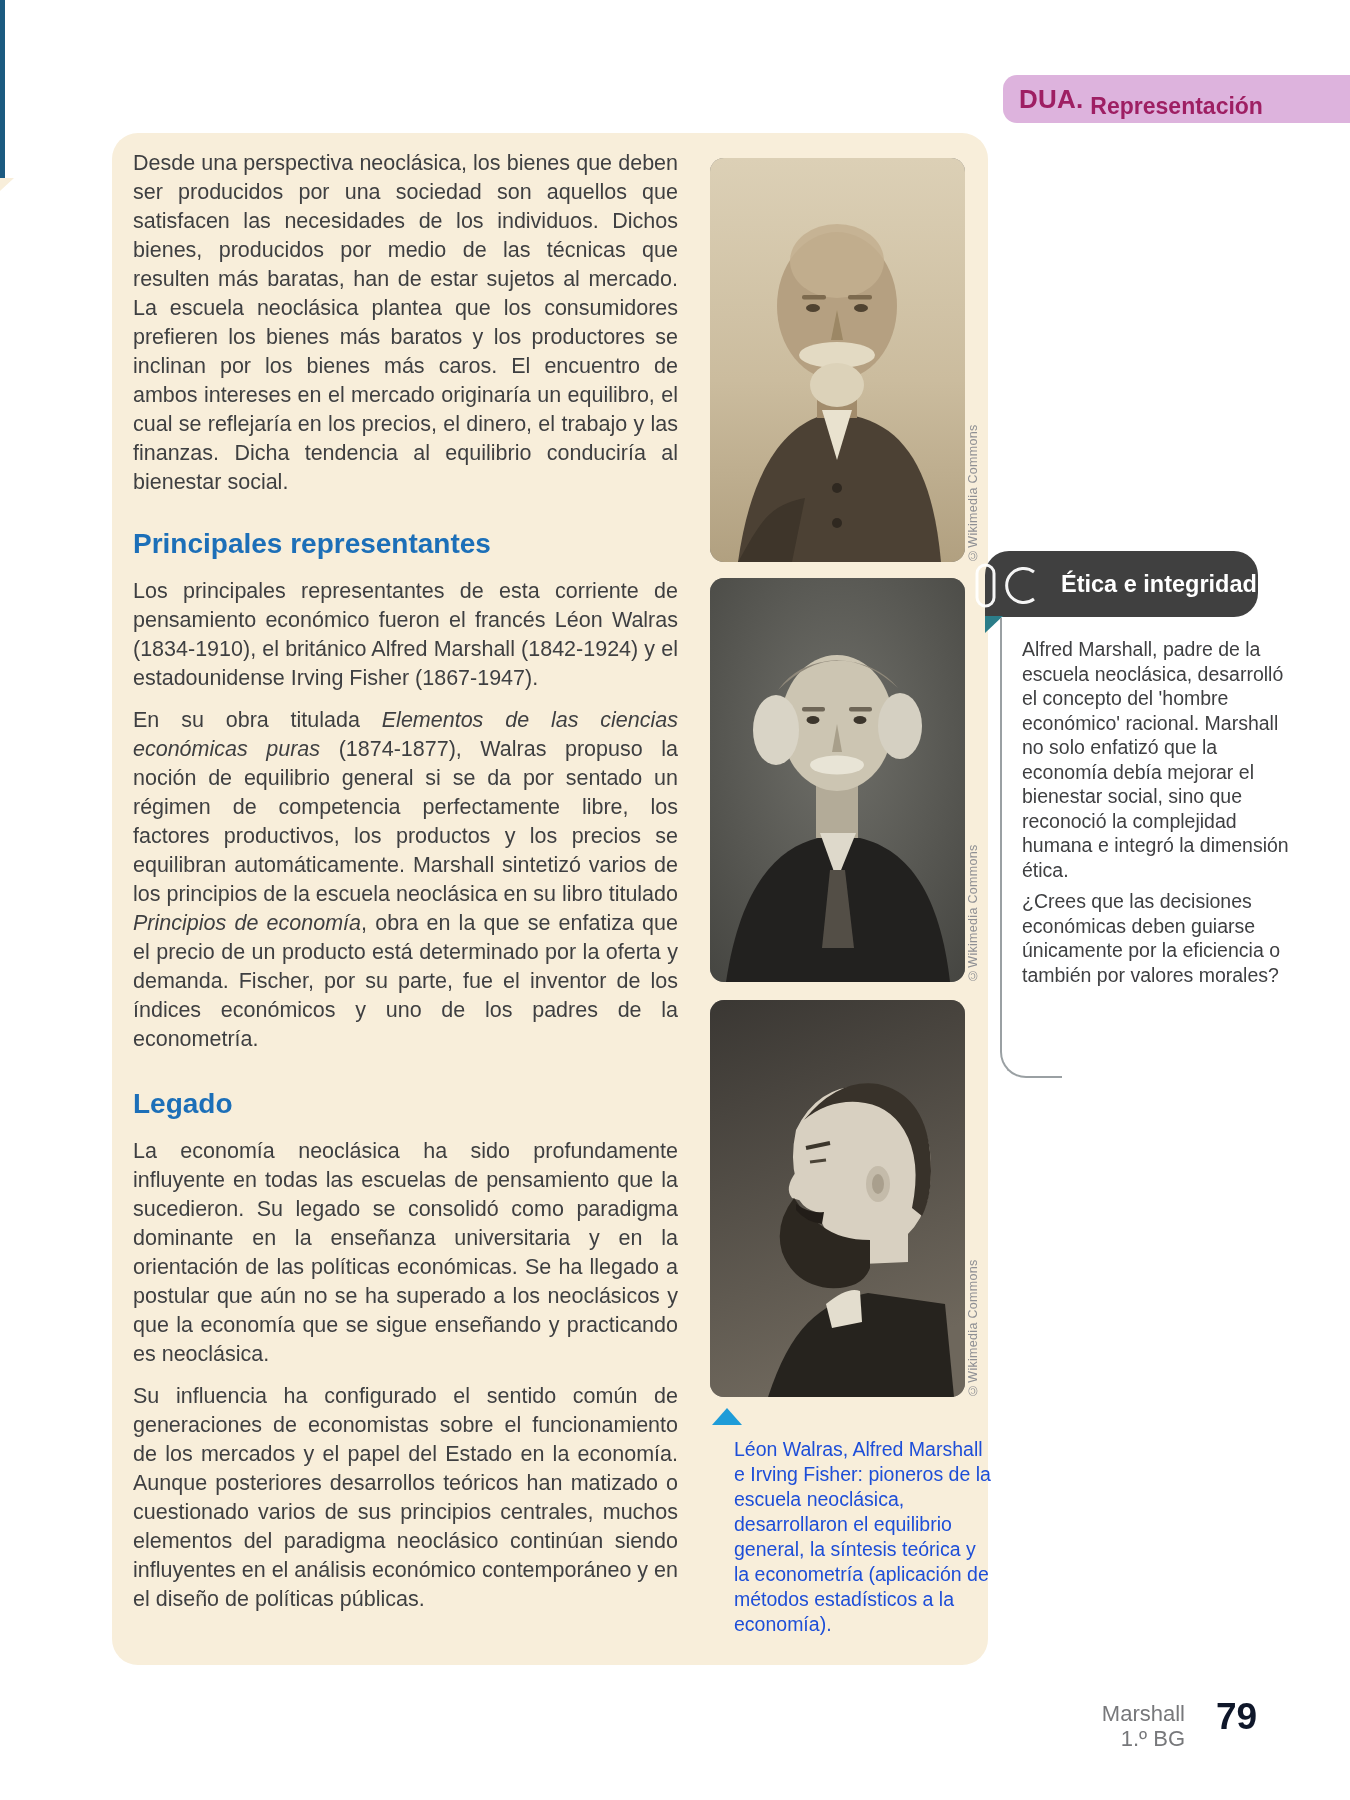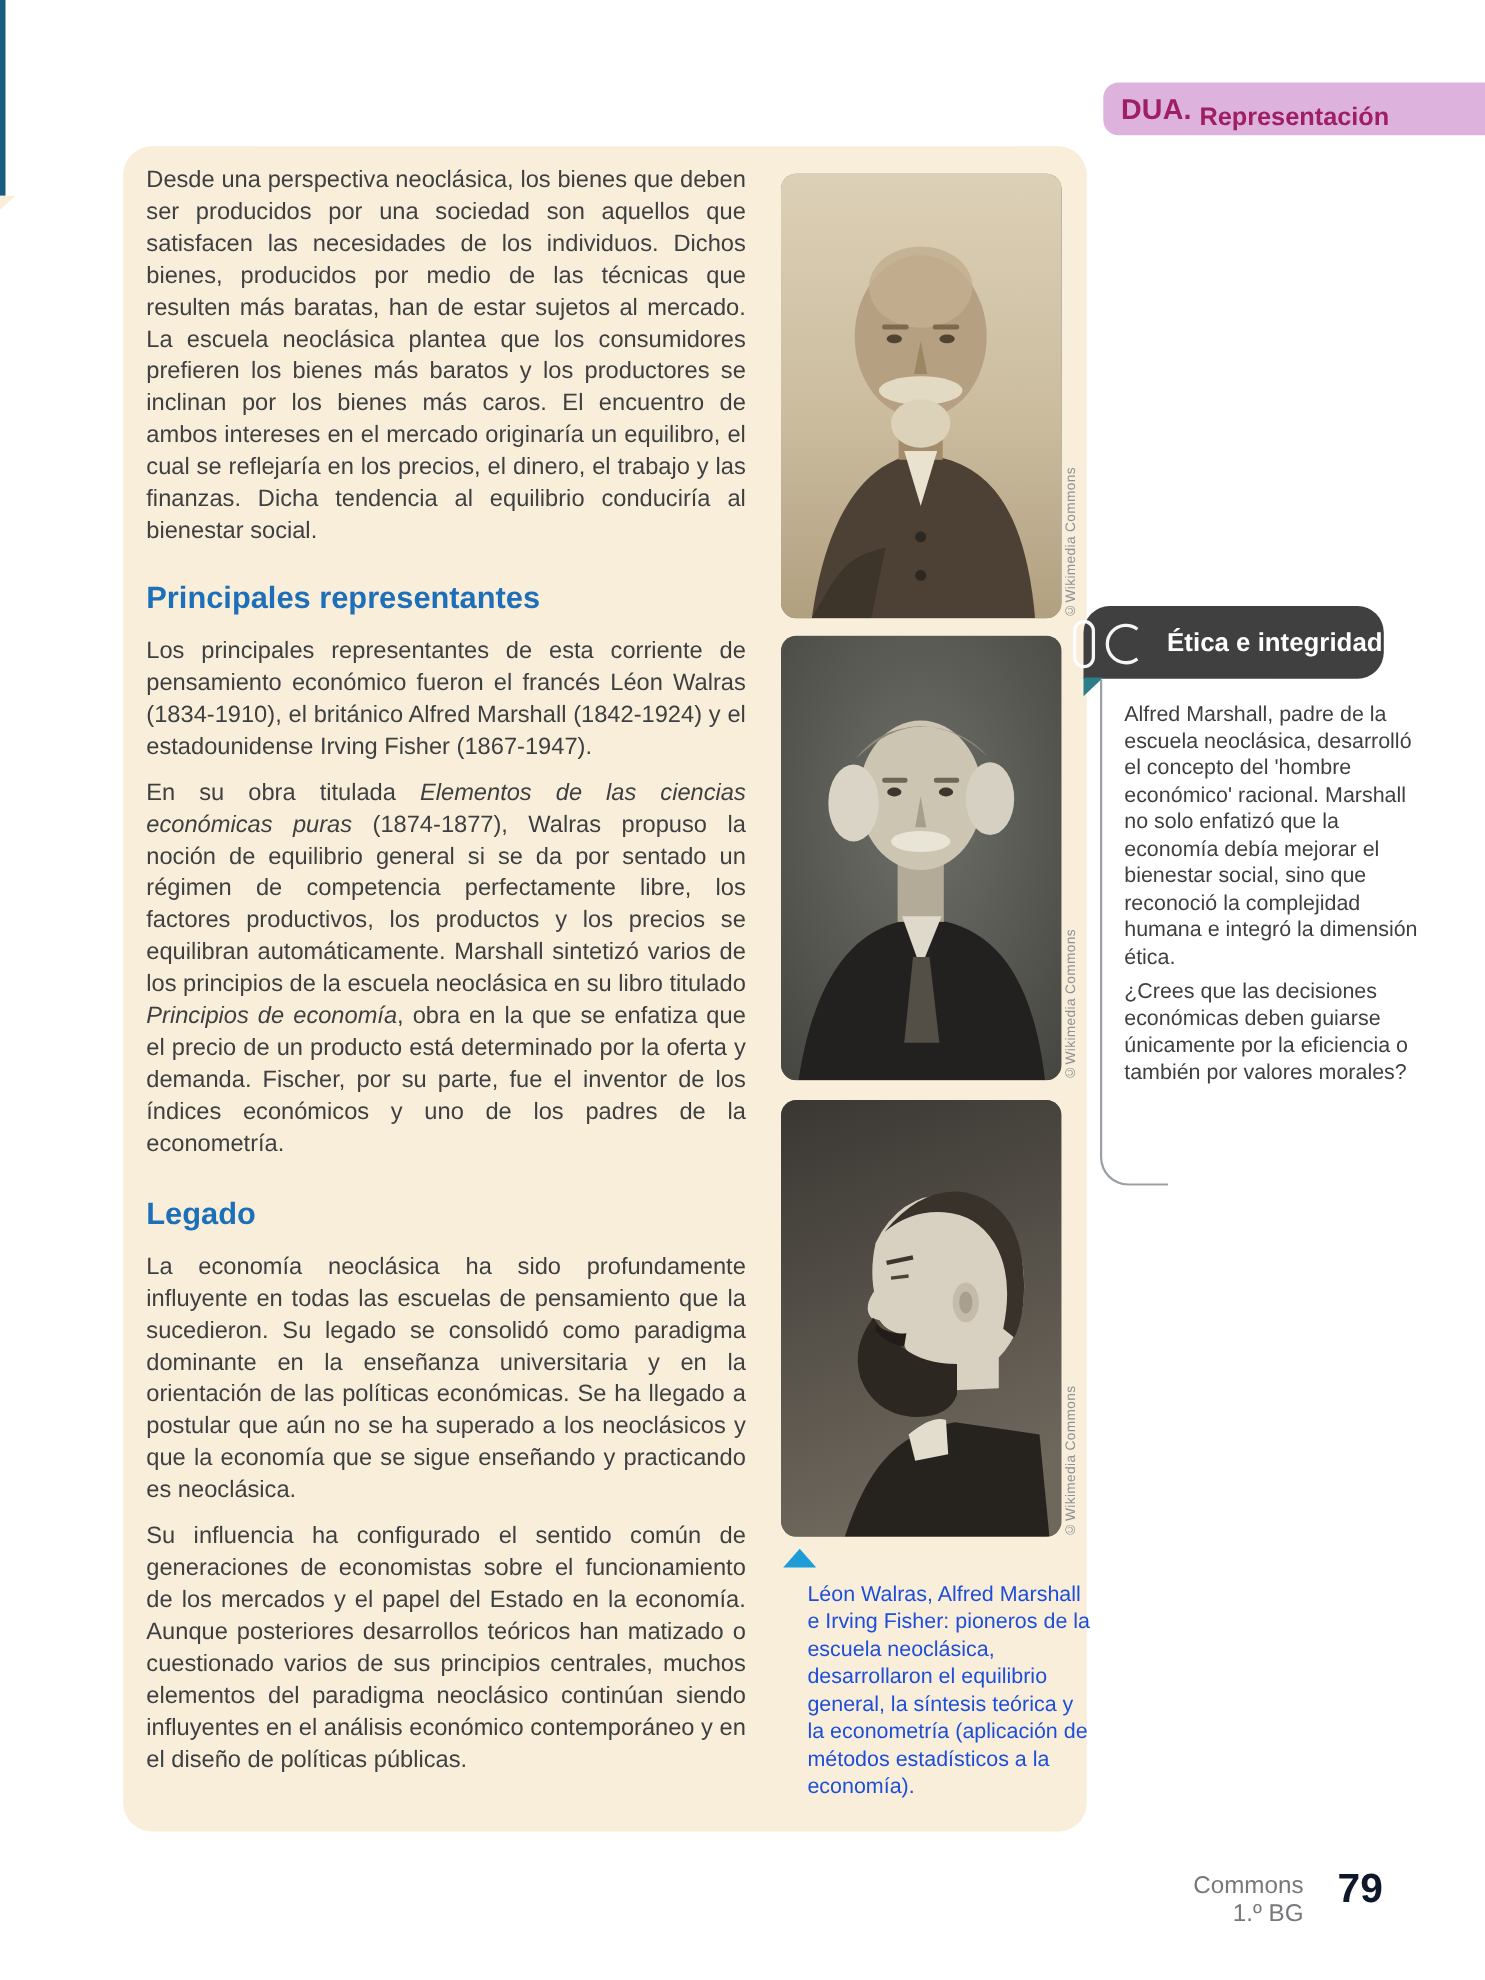--- a/index.html
+++ b/index.html
@@ -223,18 +223,18 @@
     <rect x="5" y="9" width="17" height="41" rx="8.5" fill="none" stroke="#ffffff" stroke-width="3" opacity="0.95"></rect>
     <path d="M62 16 A17 17 0 1 0 62 43" fill="none" stroke="#ffffff" stroke-width="3" opacity="0.95"></path>
   </svg>
   <div class="ethics-line"></div>
   <div class="ethics-body">
     <p>Alfred Marshall, padre de la escuela neoclásica, desarrolló el concepto del 'hombre económico' racional. Marshall no solo enfatizó que la economía debía mejorar el bienestar social, sino que reconoció la complejidad humana e integró la dimensión ética.</p>
     <p class="question">¿Crees que las decisiones económicas deben guiarse únicamente por la eficiencia o también por valores morales?</p>
   </div>
 
   <div class="footer-course">
-    <div>Commons</div>
+    <div>Marshall</div>
     <div>1.º BG</div>
   </div>
   <div class="footer-page">79</div>
 
 </div>
 
 </body></html>

